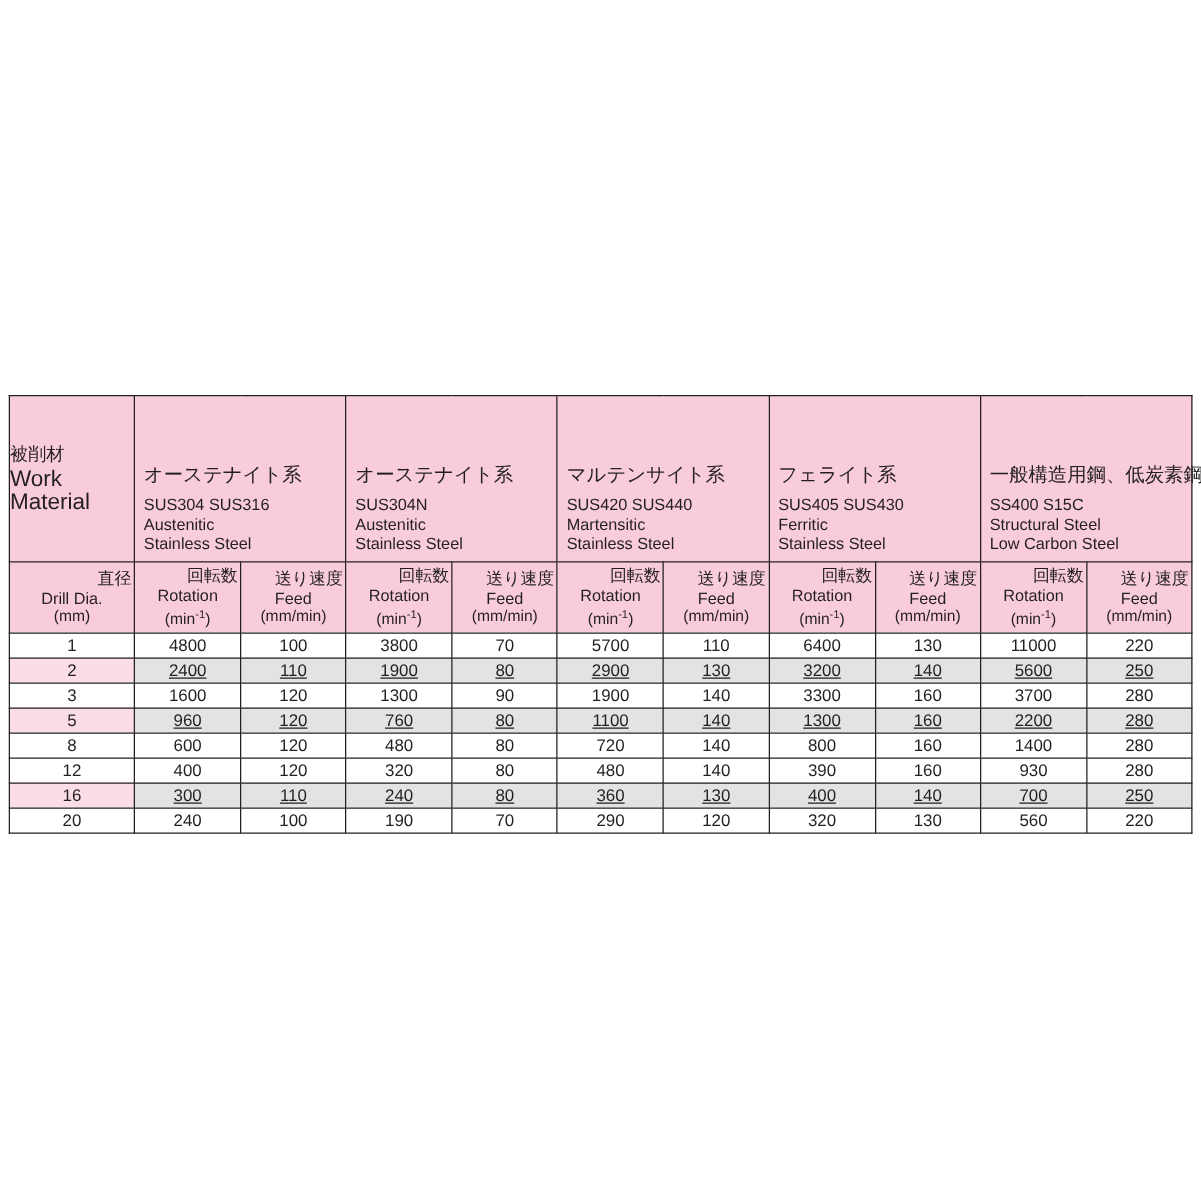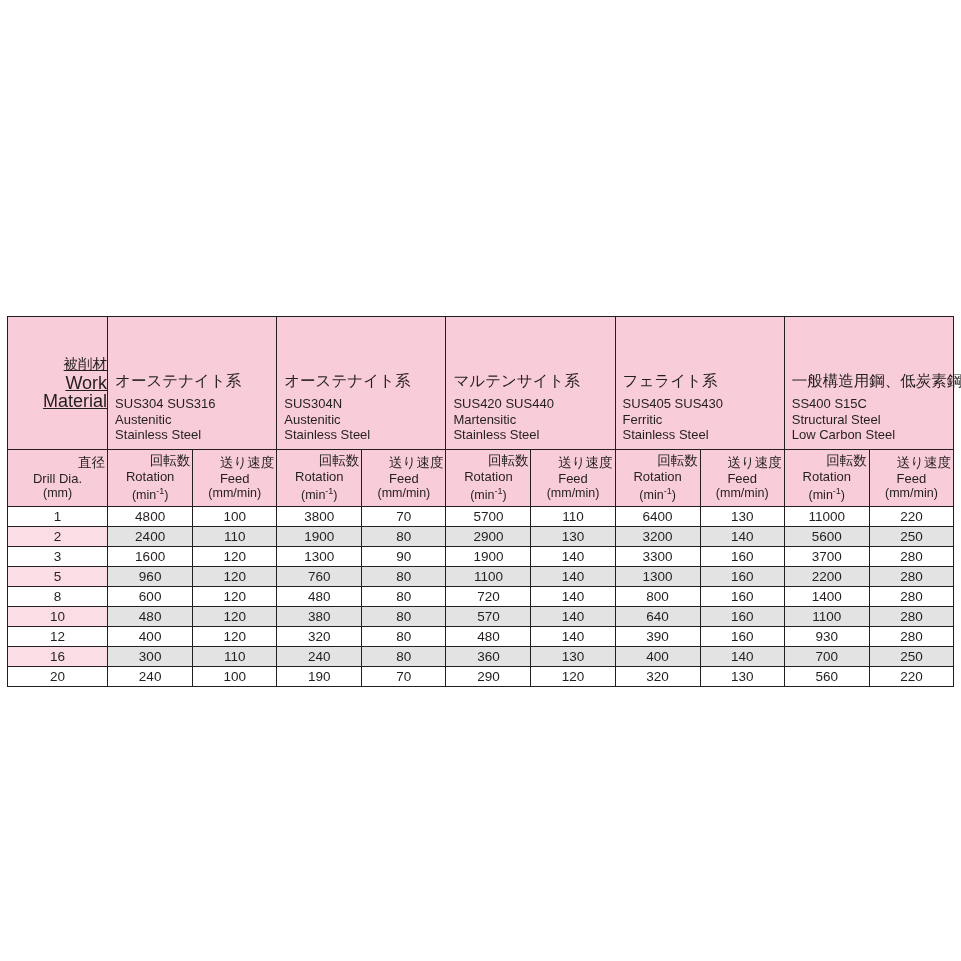--- a/index.html
+++ b/index.html
@@ -49,24 +49,23 @@
     white-space: nowrap;
     margin-top: 48px;
   }
   .mat-head .en {
     font-size: 13px;
     line-height: 15.5px;
     display: block;
     white-space: nowrap;
   }
   .mat-head.corner {
-    text-align: right;
+    text-align: left;
     vertical-align: middle;
     padding: 0 !important;
-    text-decoration: underline;
   }
   .mat-head.corner .c1 {
     display: block;
     font-size: 14.5px;
     line-height: 19px;
   }
   .mat-head.corner .c2 {
     display: block;
     font-size: 18px;
     line-height: 18px;
@@ -84,21 +83,21 @@
   .sub-head .l3 { display: block; font-size: 12.5px; line-height: 15px; }
   .sub-head sup { font-size: 9px; vertical-align: super; }
   
   td.data {
     height: 19px;
     text-align: center;
     font-size: 13.5px;
     line-height: 19px;
     background: #ffffff;
   }
-  tr.alt td.data { background: #e3e3e3; }
+  tr.alt td.data { background: #e3e3e3; text-decoration: underline; }
   tr.alt td.dia { background: #fbdde6; }
   td.dia {
     text-align: center;
     font-size: 13.5px;
     line-height: 19px;
     background: #ffffff;
   }
 </style>
 </head>
 <body>
@@ -276,33 +275,20 @@
         <td class="data">120</td>
         <td class="data">480</td>
         <td class="data">80</td>
         <td class="data">720</td>
         <td class="data">140</td>
         <td class="data">800</td>
         <td class="data">160</td>
         <td class="data">1400</td>
         <td class="data">280</td>
       </tr>
-      <tr class="alt">
-        <td class="dia">10</td>
-        <td class="data">480</td>
-        <td class="data">120</td>
-        <td class="data">380</td>
-        <td class="data">80</td>
-        <td class="data">570</td>
-        <td class="data">140</td>
-        <td class="data">640</td>
-        <td class="data">160</td>
-        <td class="data">1100</td>
-        <td class="data">280</td>
-      </tr>
       <tr>
         <td class="dia">12</td>
         <td class="data">400</td>
         <td class="data">120</td>
         <td class="data">320</td>
         <td class="data">80</td>
         <td class="data">480</td>
         <td class="data">140</td>
         <td class="data">390</td>
         <td class="data">160</td>

